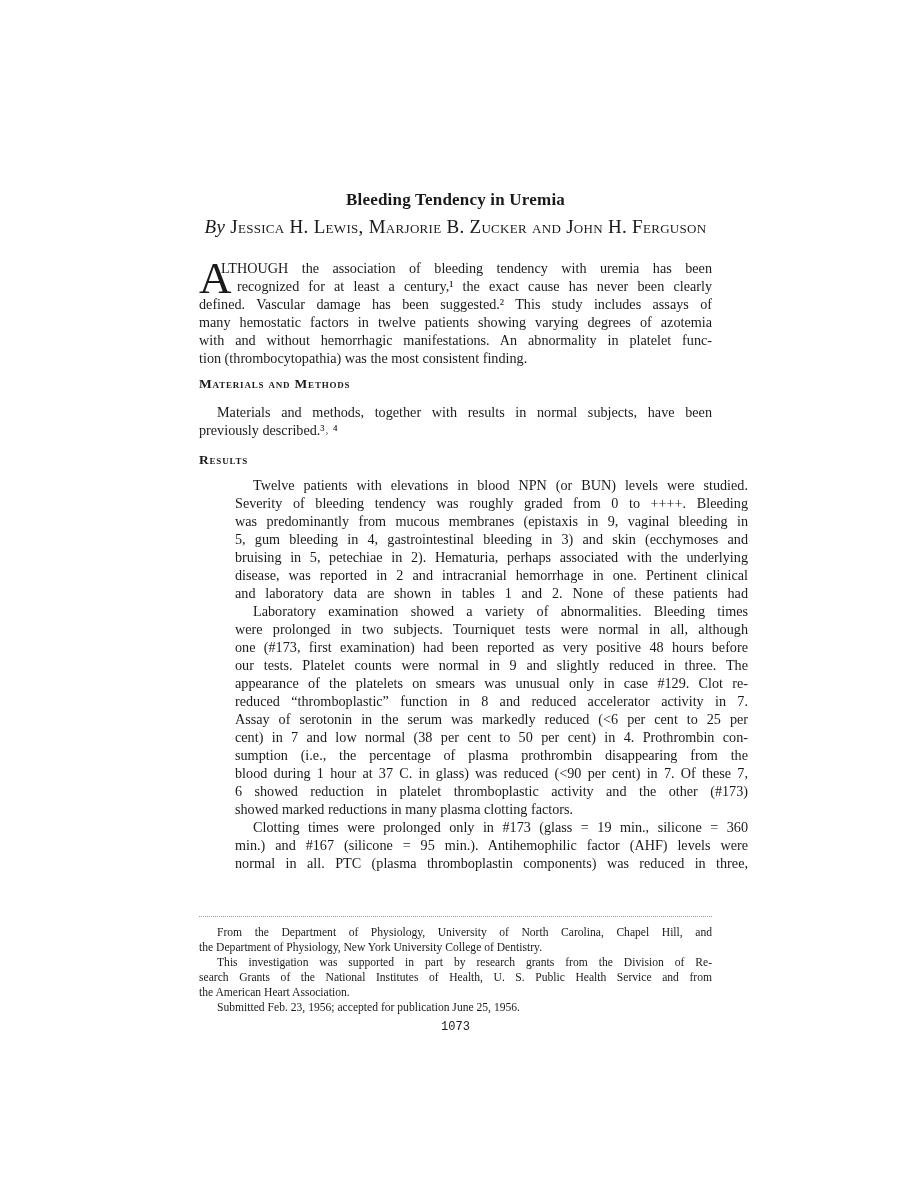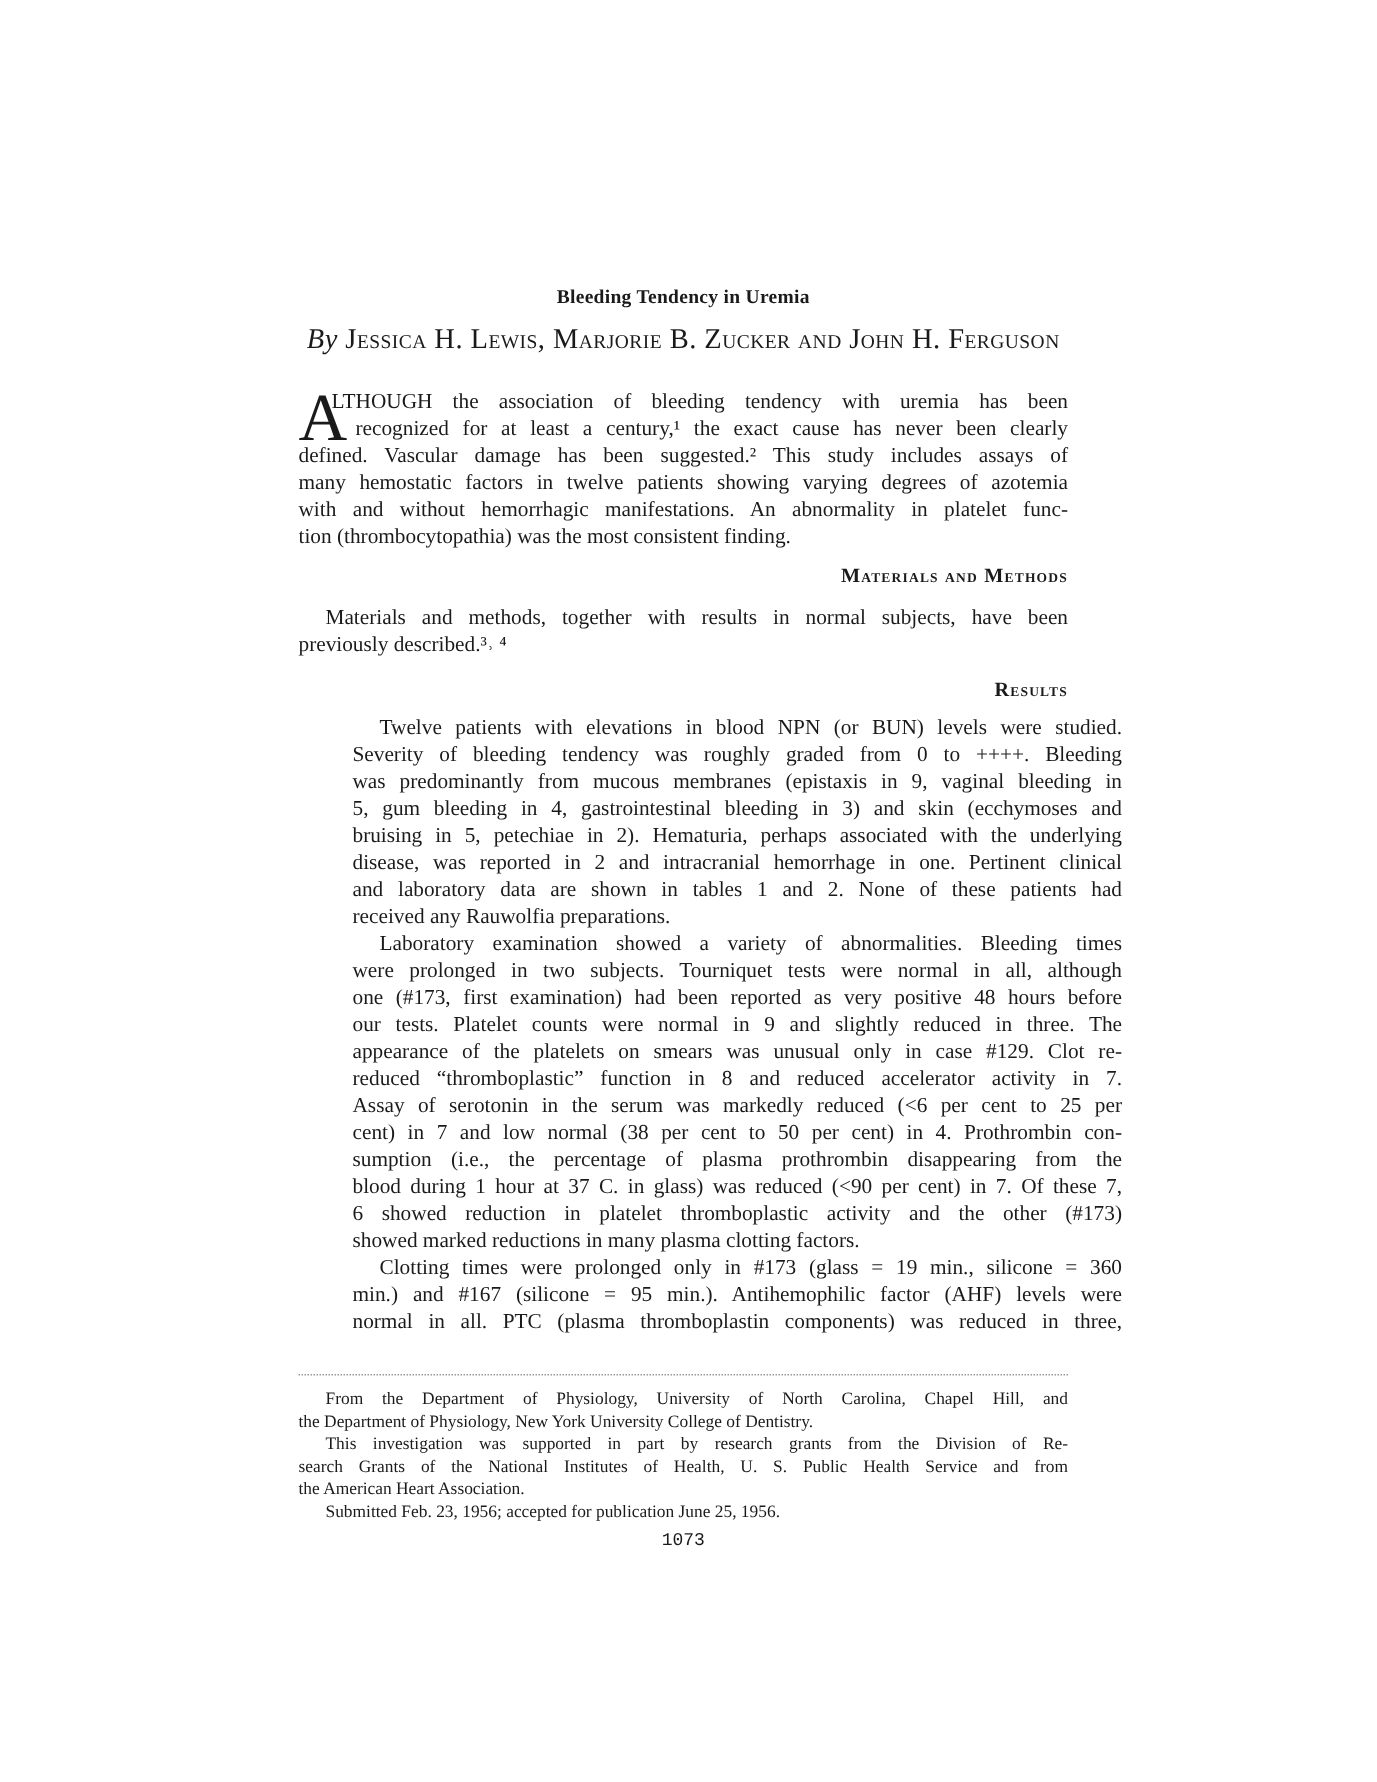--- a/index.html
+++ b/index.html
@@ -4,41 +4,41 @@
 <style>
   html, body { margin: 0; padding: 0; background: #ffffff; }
   body { width: 918px; height: 1188px; position: relative; overflow: hidden; }
   .page {
     position: absolute; left: 199px; top: 0; width: 513px;
     font-family: "Liberation Serif", "DejaVu Serif", serif;
     color: #1a1a1a;
   }
   .title {
     position: absolute; top: 190px; left: 0; width: 513px; text-align: center;
-    font-size: 13px; font-weight: bold; letter-spacing: 0.2px; margin: 0;
+    font-size: 17px; font-weight: bold; letter-spacing: 0.2px; margin: 0;
   }
   .byline {
     position: absolute; top: 216px; left: 0; width: 513px; text-align: center;
     font-size: 19px; margin: 0; letter-spacing: 0.3px;
   }
   .byline .by { font-style: italic; }
   .byline .authors { font-variant: small-caps; }
   .body { position: absolute; left: 0; width: 513px; font-size: 14.2px; line-height: 18px; }
   .line { display: block; text-align: justify; text-align-last: justify; white-space: nowrap; height: 18px; }
   .line.last { text-align-last: left; }
   .line.indent { padding-left: 18px; }
   .line.dropindent { padding-left: 22px; }
   .intro { top: 259px; }
   .dropcap {
     position: absolute; left: 0; top: 1px; font-size: 45px; line-height: 36px;
     font-weight: normal; font-family: "Liberation Serif", "DejaVu Serif", serif;
   }
   .intro .first { padding-left: 22px; }
   .heading {
-    position: absolute; left: 0; width: 513px; text-align: right;
+    position: absolute; left: 0; width: 513px; text-align: left;
     font-size: 13.5px; font-variant: small-caps; letter-spacing: 0.8px; margin: 0;
   }
   .h-methods { top: 376px; }
   .methods { top: 403px; }
   .h-results { top: 452px; }
   .results { top: 476px; margin-left: 36px; }
   .rule {
     position: absolute; left: 0; top: 916px; width: 513px; height: 0;
     border-top: 1px dotted #999; 
   }
@@ -74,21 +74,20 @@
 
   <h2 class="heading h-results">Results</h2>
   <div class="body results">
     <span class="line indent">Twelve patients with elevations in blood NPN (or BUN) levels were studied.</span>
     <span class="line">Severity of bleeding tendency was roughly graded from 0 to ++++. Bleeding</span>
     <span class="line">was predominantly from mucous membranes (epistaxis in 9, vaginal bleeding in</span>
     <span class="line">5, gum bleeding in 4, gastrointestinal bleeding in 3) and skin (ecchymoses and</span>
     <span class="line">bruising in 5, petechiae in 2). Hematuria, perhaps associated with the underlying</span>
     <span class="line">disease, was reported in 2 and intracranial hemorrhage in one. Pertinent clinical</span>
     <span class="line">and laboratory data are shown in tables 1 and 2. None of these patients had</span>
-    <span class="line last">received any Rauwolfia preparations.</span>
     <span class="line indent">Laboratory examination showed a variety of abnormalities. Bleeding times</span>
     <span class="line">were prolonged in two subjects. Tourniquet tests were normal in all, although</span>
     <span class="line">one (#173, first examination) had been reported as very positive 48 hours before</span>
     <span class="line">our tests. Platelet counts were normal in 9 and slightly reduced in three. The</span>
     <span class="line">appearance of the platelets on smears was unusual only in case #129. Clot re-</span>
     <span class="line">reduced “thromboplastic” function in 8 and reduced accelerator activity in 7.</span>
     <span class="line">Assay of serotonin in the serum was markedly reduced (&lt;6 per cent to 25 per</span>
     <span class="line">cent) in 7 and low normal (38 per cent to 50 per cent) in 4. Prothrombin con-</span>
     <span class="line">sumption (i.e., the percentage of plasma prothrombin disappearing from the</span>
     <span class="line">blood during 1 hour at 37 C. in glass) was reduced (&lt;90 per cent) in 7. Of these 7,</span>

